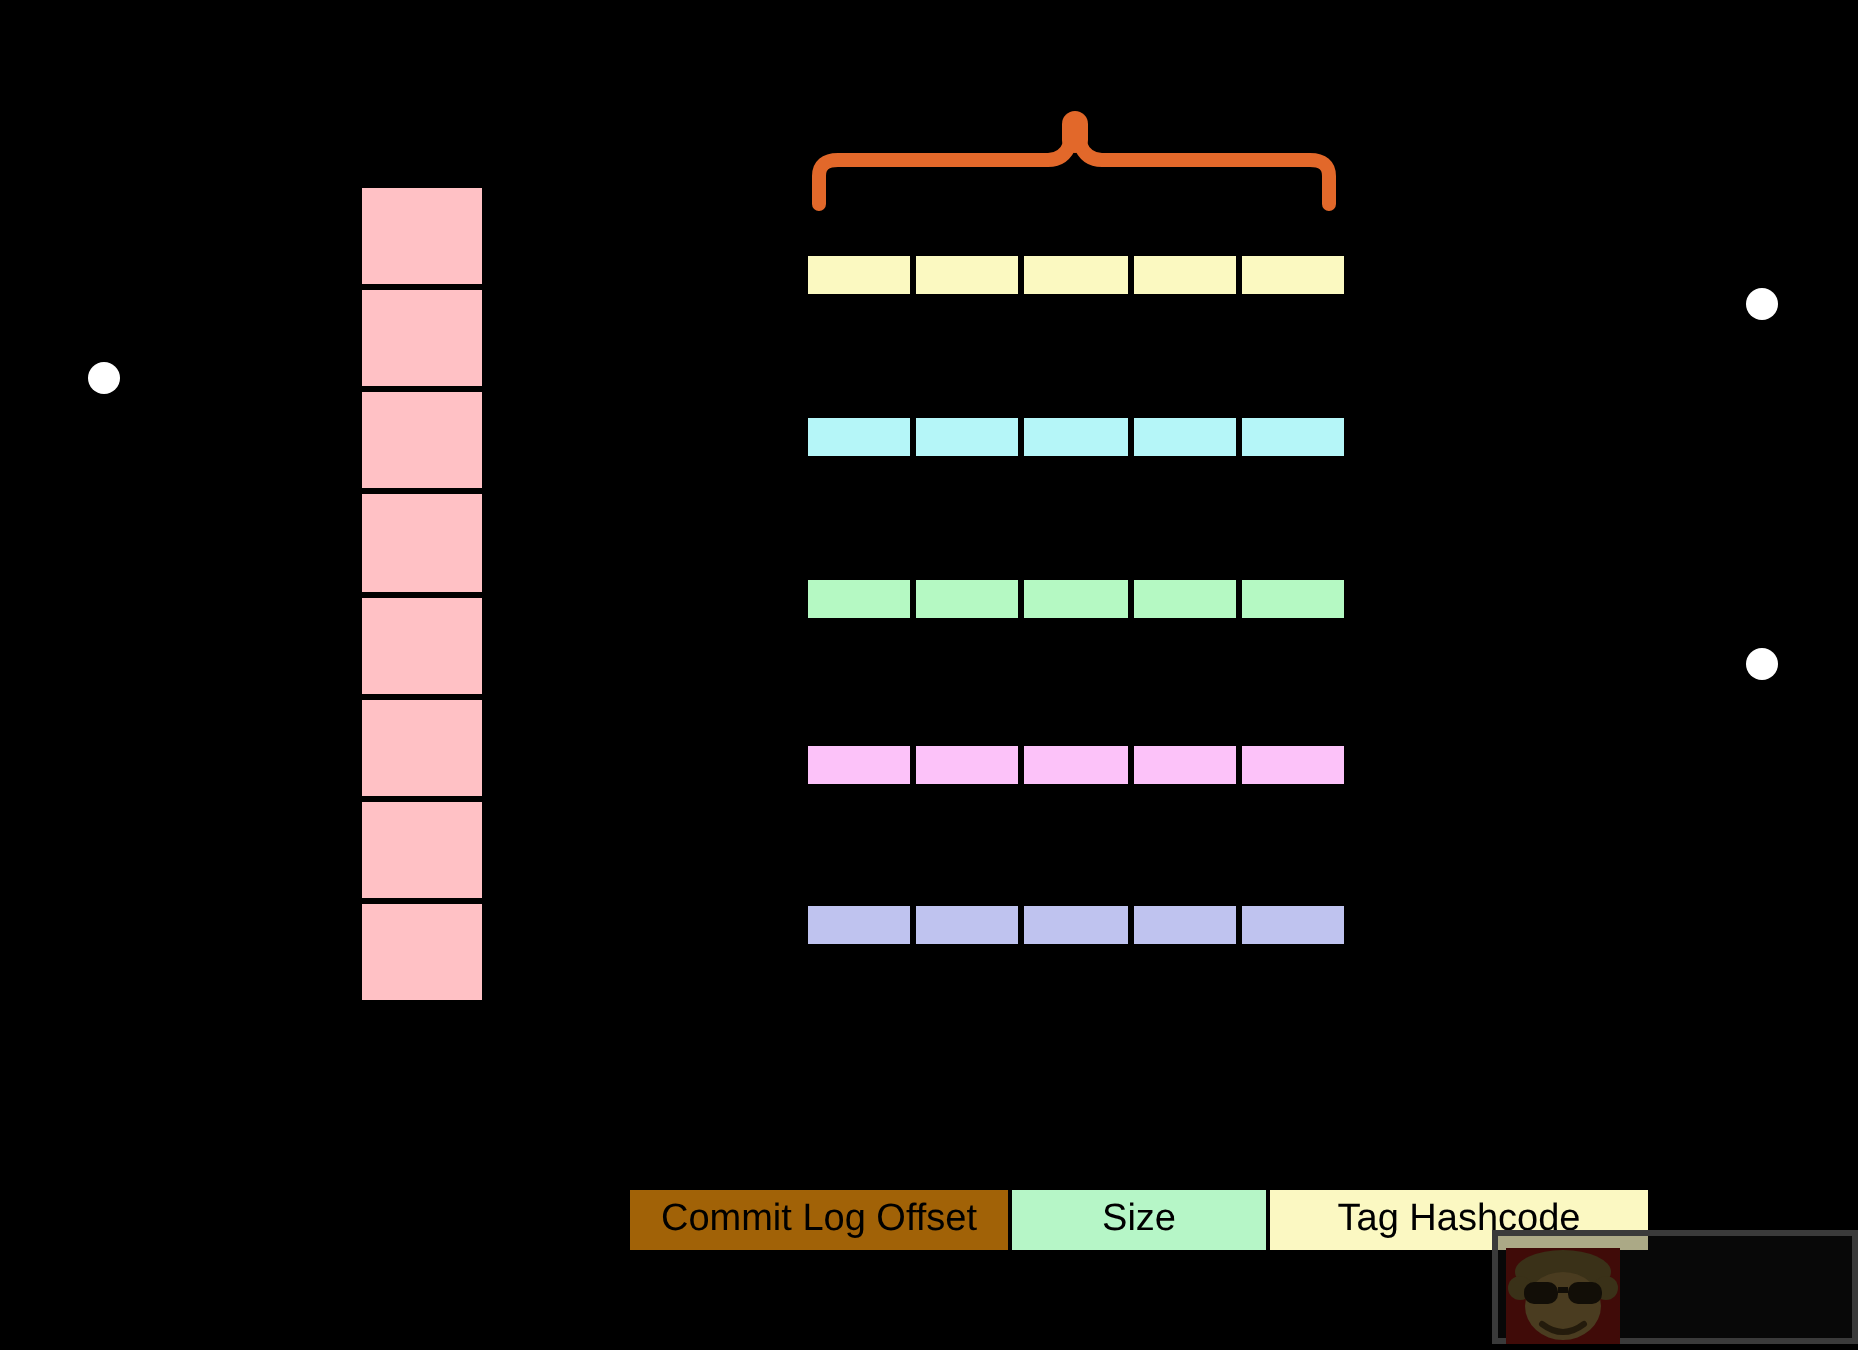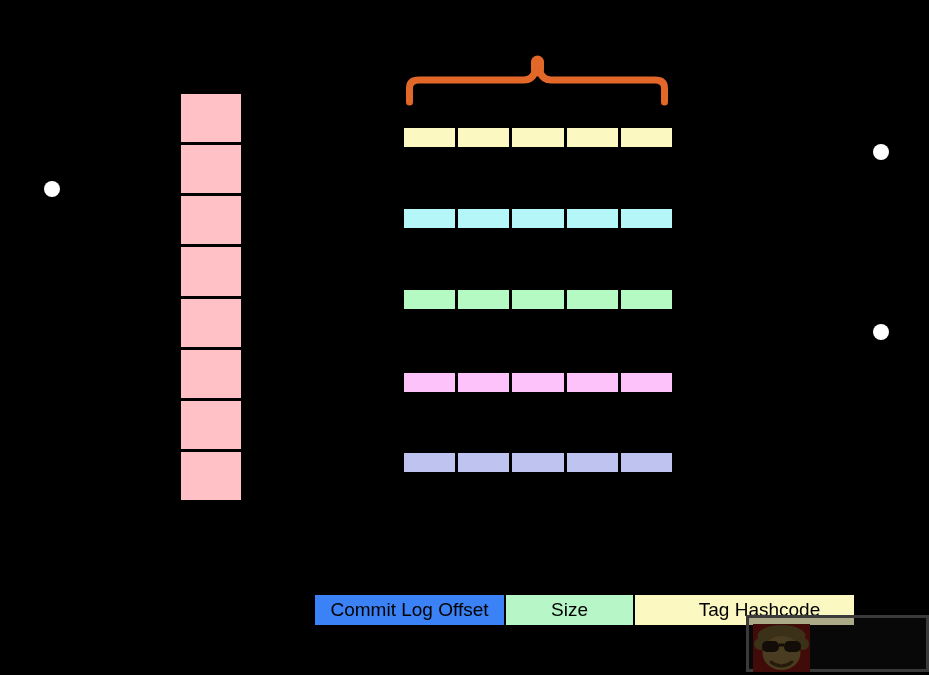--- a/index.html
+++ b/index.html
@@ -61,21 +61,21 @@
   .legend-item {
     height: 30px;
     display: flex; align-items: center; justify-content: center;
     color: #000;
     font-size: 19px;
     line-height: 30px;
     white-space: nowrap;
   }
   .legend-item.w-offset { width: 189px; }
   .legend-item.w-size   { width: 127px; }
-  .legend-item.w-tag    { width: 189px; padding-left: 30px; }
+  .legend-item.w-tag    { width: 189px; }
 
   
   .watermark {
     position: absolute;
     left: 746px; top: 615px;
     width: 183px; height: 57px;
     box-sizing: border-box;
     border: 3px solid #3A3A3A;
     background: rgba(22, 22, 22, 0.35);
     z-index: 5;
@@ -146,21 +146,21 @@
     <div class="entry-cell"></div>
     <div class="entry-cell"></div>
     <div class="entry-cell"></div>
     <div class="entry-cell"></div>
   </div>
 
   <div class="dot right1" style="background-color: rgb(255, 255, 255);"></div>
   <div class="dot right2" style="background-color: rgb(255, 255, 255);"></div>
 
   <div class="legend">
-    <div class="legend-item w-offset" style="background-color: #3b82f6;">
+    <div class="legend-item w-offset" style="background-color: #a16207;">
       <span>Commit Log Offset</span>
     </div>
     <div class="legend-item w-size" style="background-color: rgb(182, 246, 199);">
       <span>Size</span>
     </div>
     <div class="legend-item w-tag" style="background-color: rgb(251, 248, 194);">
       <span>Tag Hashcode</span>
     </div>
   </div>
 

